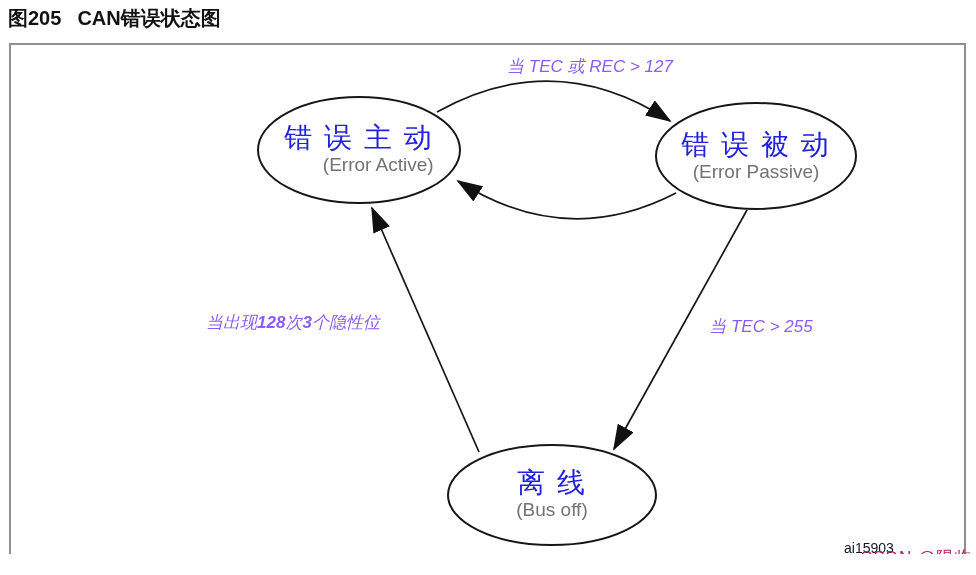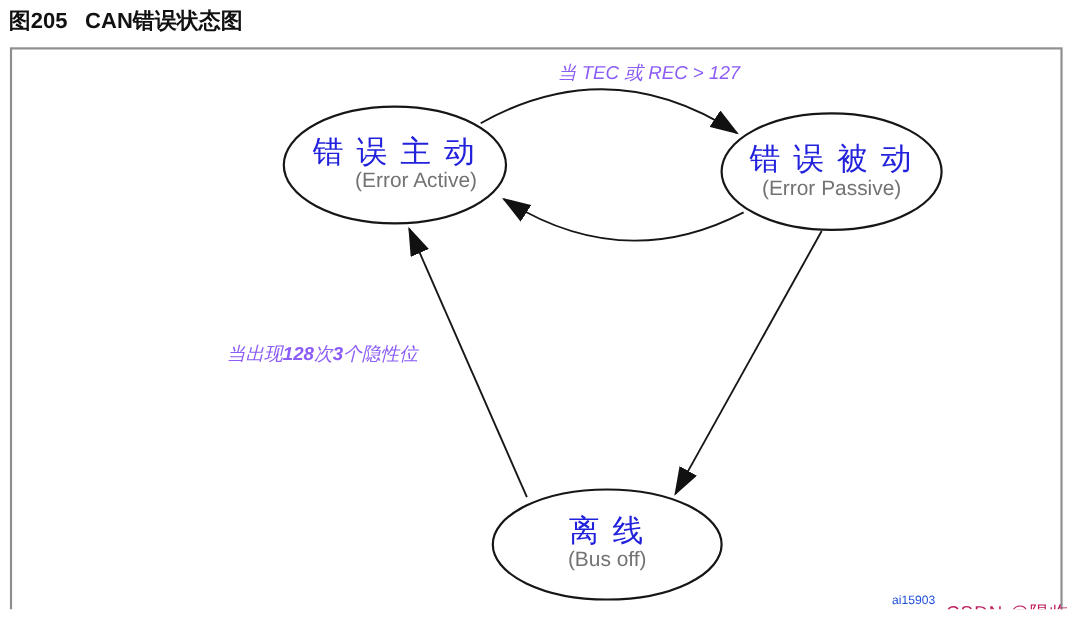--- a/index.html
+++ b/index.html
@@ -23,21 +23,21 @@
     position:absolute;transform:translate(-50%,-50%);
     text-align:center;line-height:1.15;
   }
   .state-cn{font-size:28px;color:#2222dd;letter-spacing:2px;white-space:nowrap;}
   .state-en{font-size:19px;color:#737373;white-space:nowrap;}
   .tlabel{
     position:absolute;transform:translate(-50%,-50%);
     font-size:17px;color:#8b5cf6;white-space:nowrap;font-style:italic;
   }
   .tlabel .b{font-weight:bold;margin-top:40px;}
-  .fig-id{position:absolute;left:811px;top:540px;font-size:11px;color:#1d4ed8;}
+  .fig-id{position:absolute;left:844px;top:540px;font-size:14px;color:#0f172a;}
   .watermark{
     position:absolute;left:860px;top:546px;font-size:17px;color:#be185d;
     white-space:nowrap;letter-spacing:1px;
   }
 </style>
 </head>
 <body>
 
 <div class="page">
 
@@ -72,20 +72,21 @@
   <div class="state" style="left:756px;top:156px;">
     <div class="state-cn">错 误 被 动</div>
     <div class="state-en">(Error Passive)</div>
   </div>
   <div class="state" style="left:552px;top:494px;">
     <div class="state-cn">离 线</div>
     <div class="state-en">(Bus off)</div>
   </div>
 
   <div class="tlabel" style="left:590px;top:66px;">当 TEC 或 REC &gt; 127</div>
+  <div class="tlabel" style="left:761px;top:326px;">当 TEC &gt; 255</div>
   <div class="tlabel" style="left:293px;top:322px;">
     <span>当出现</span><span class="b">128</span><span>次</span><span class="b">3</span><span>个隐性位</span>
   </div>
 
   <div class="fig-id">ai15903</div>
   <div class="watermark">CSDN @陽临</div>
 
 </div>
 
 </body></html>

